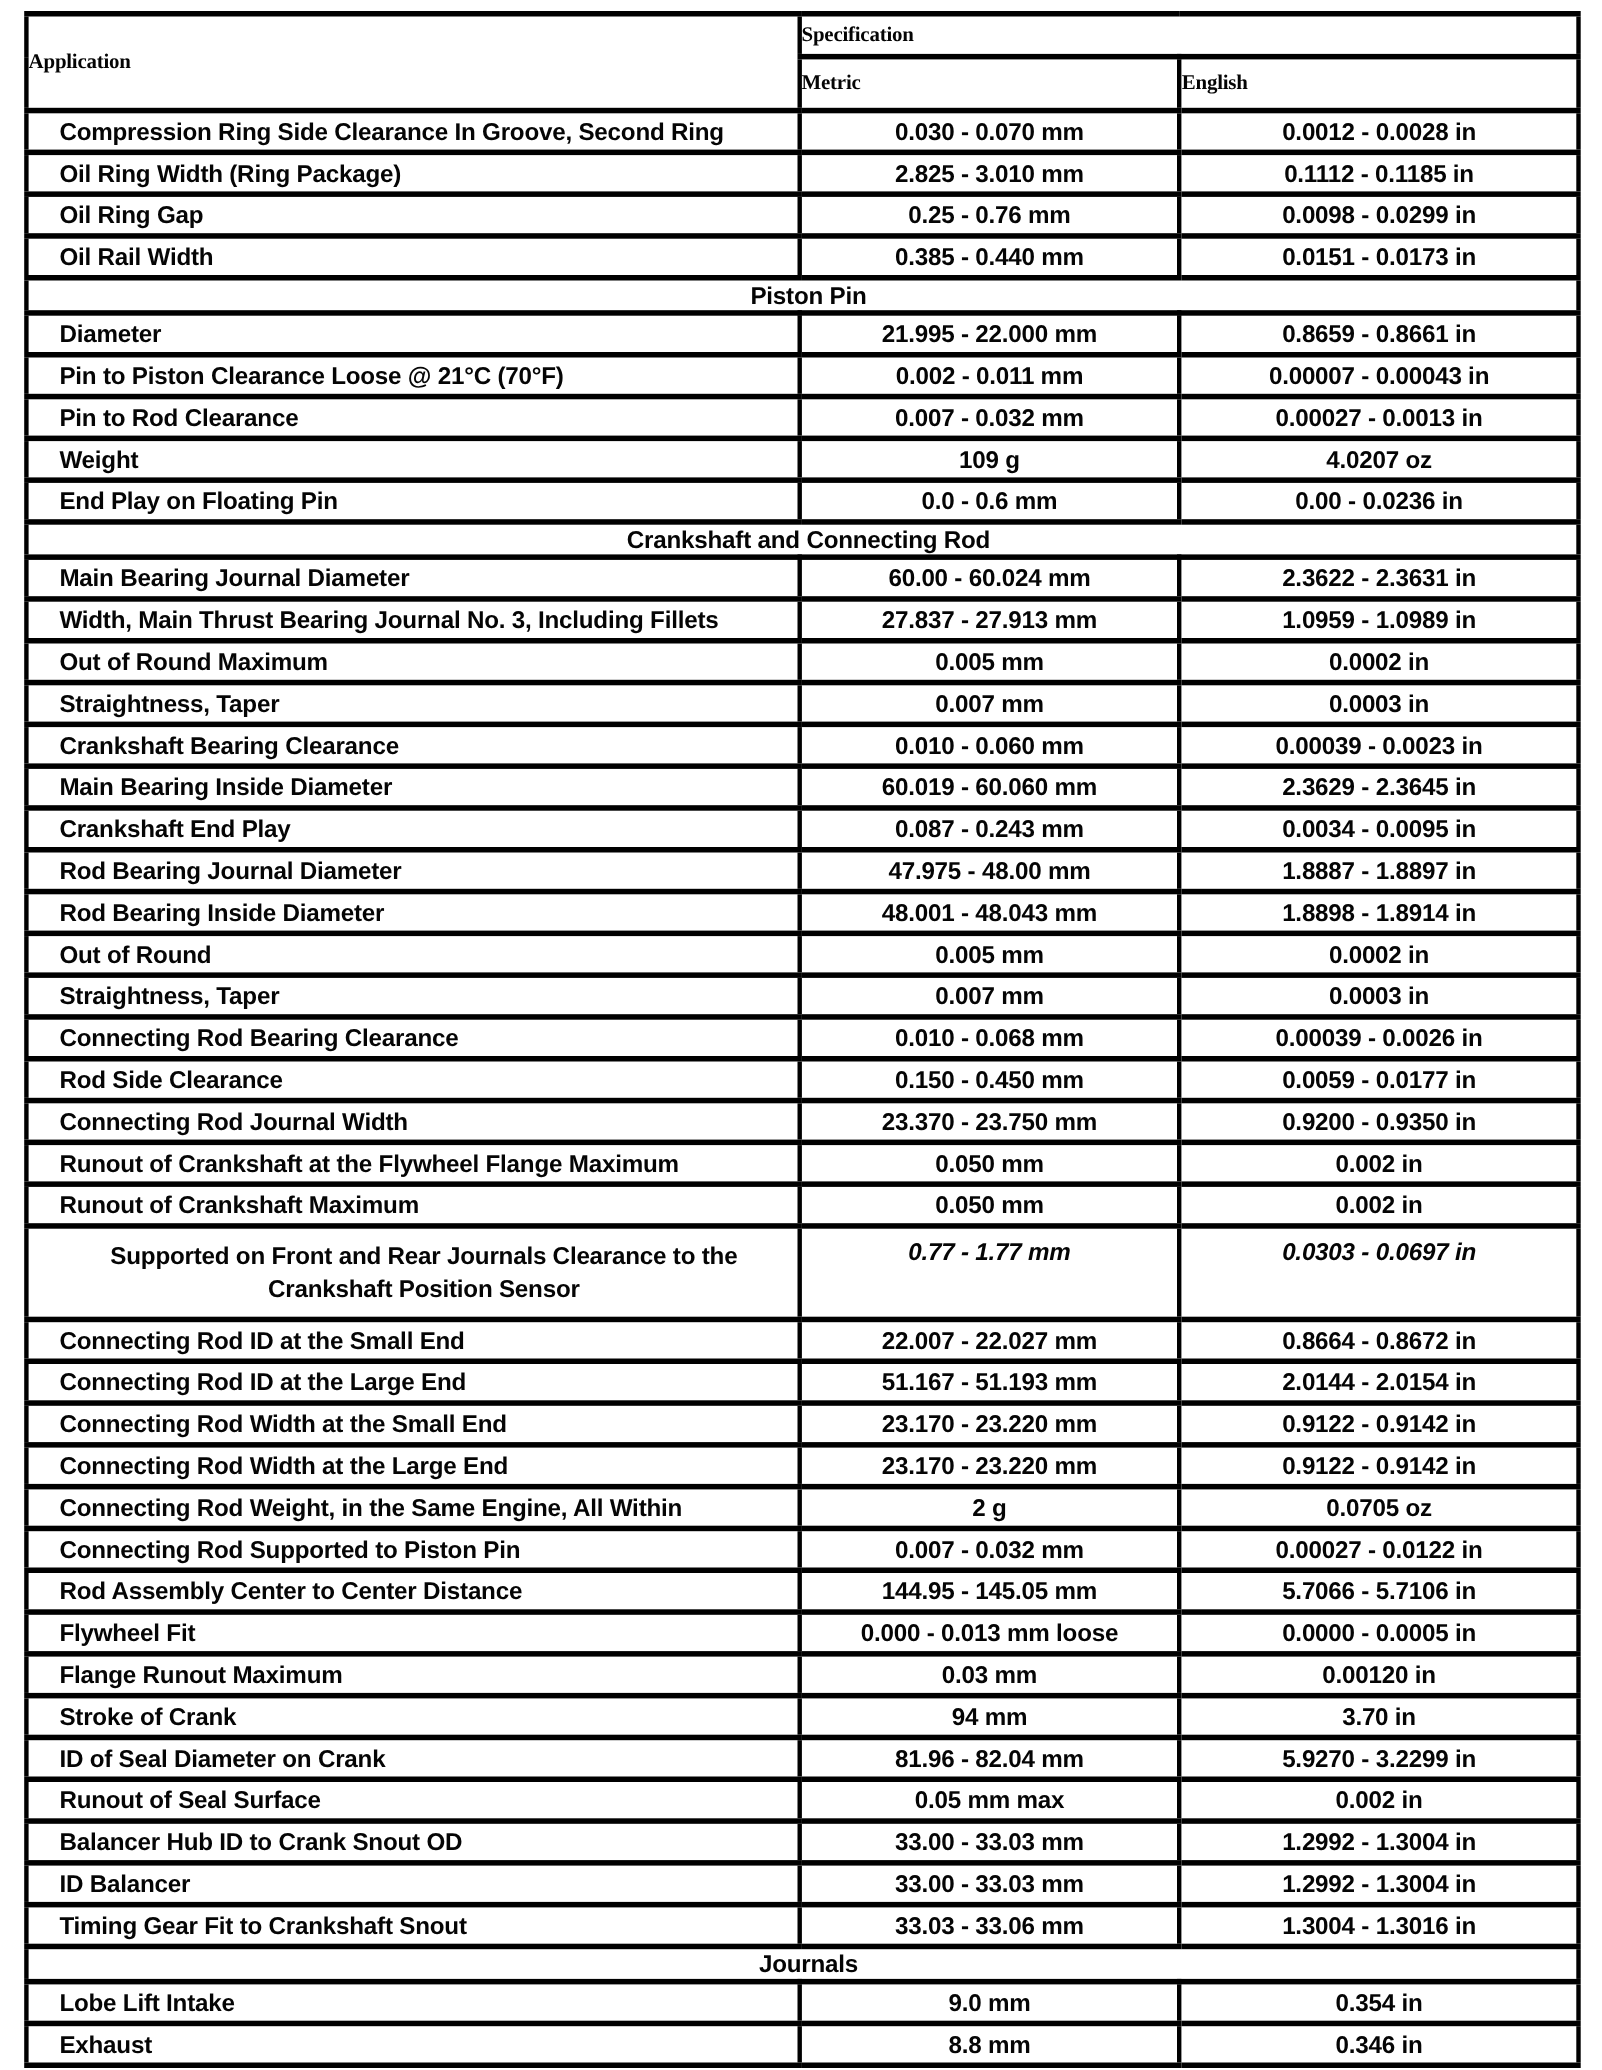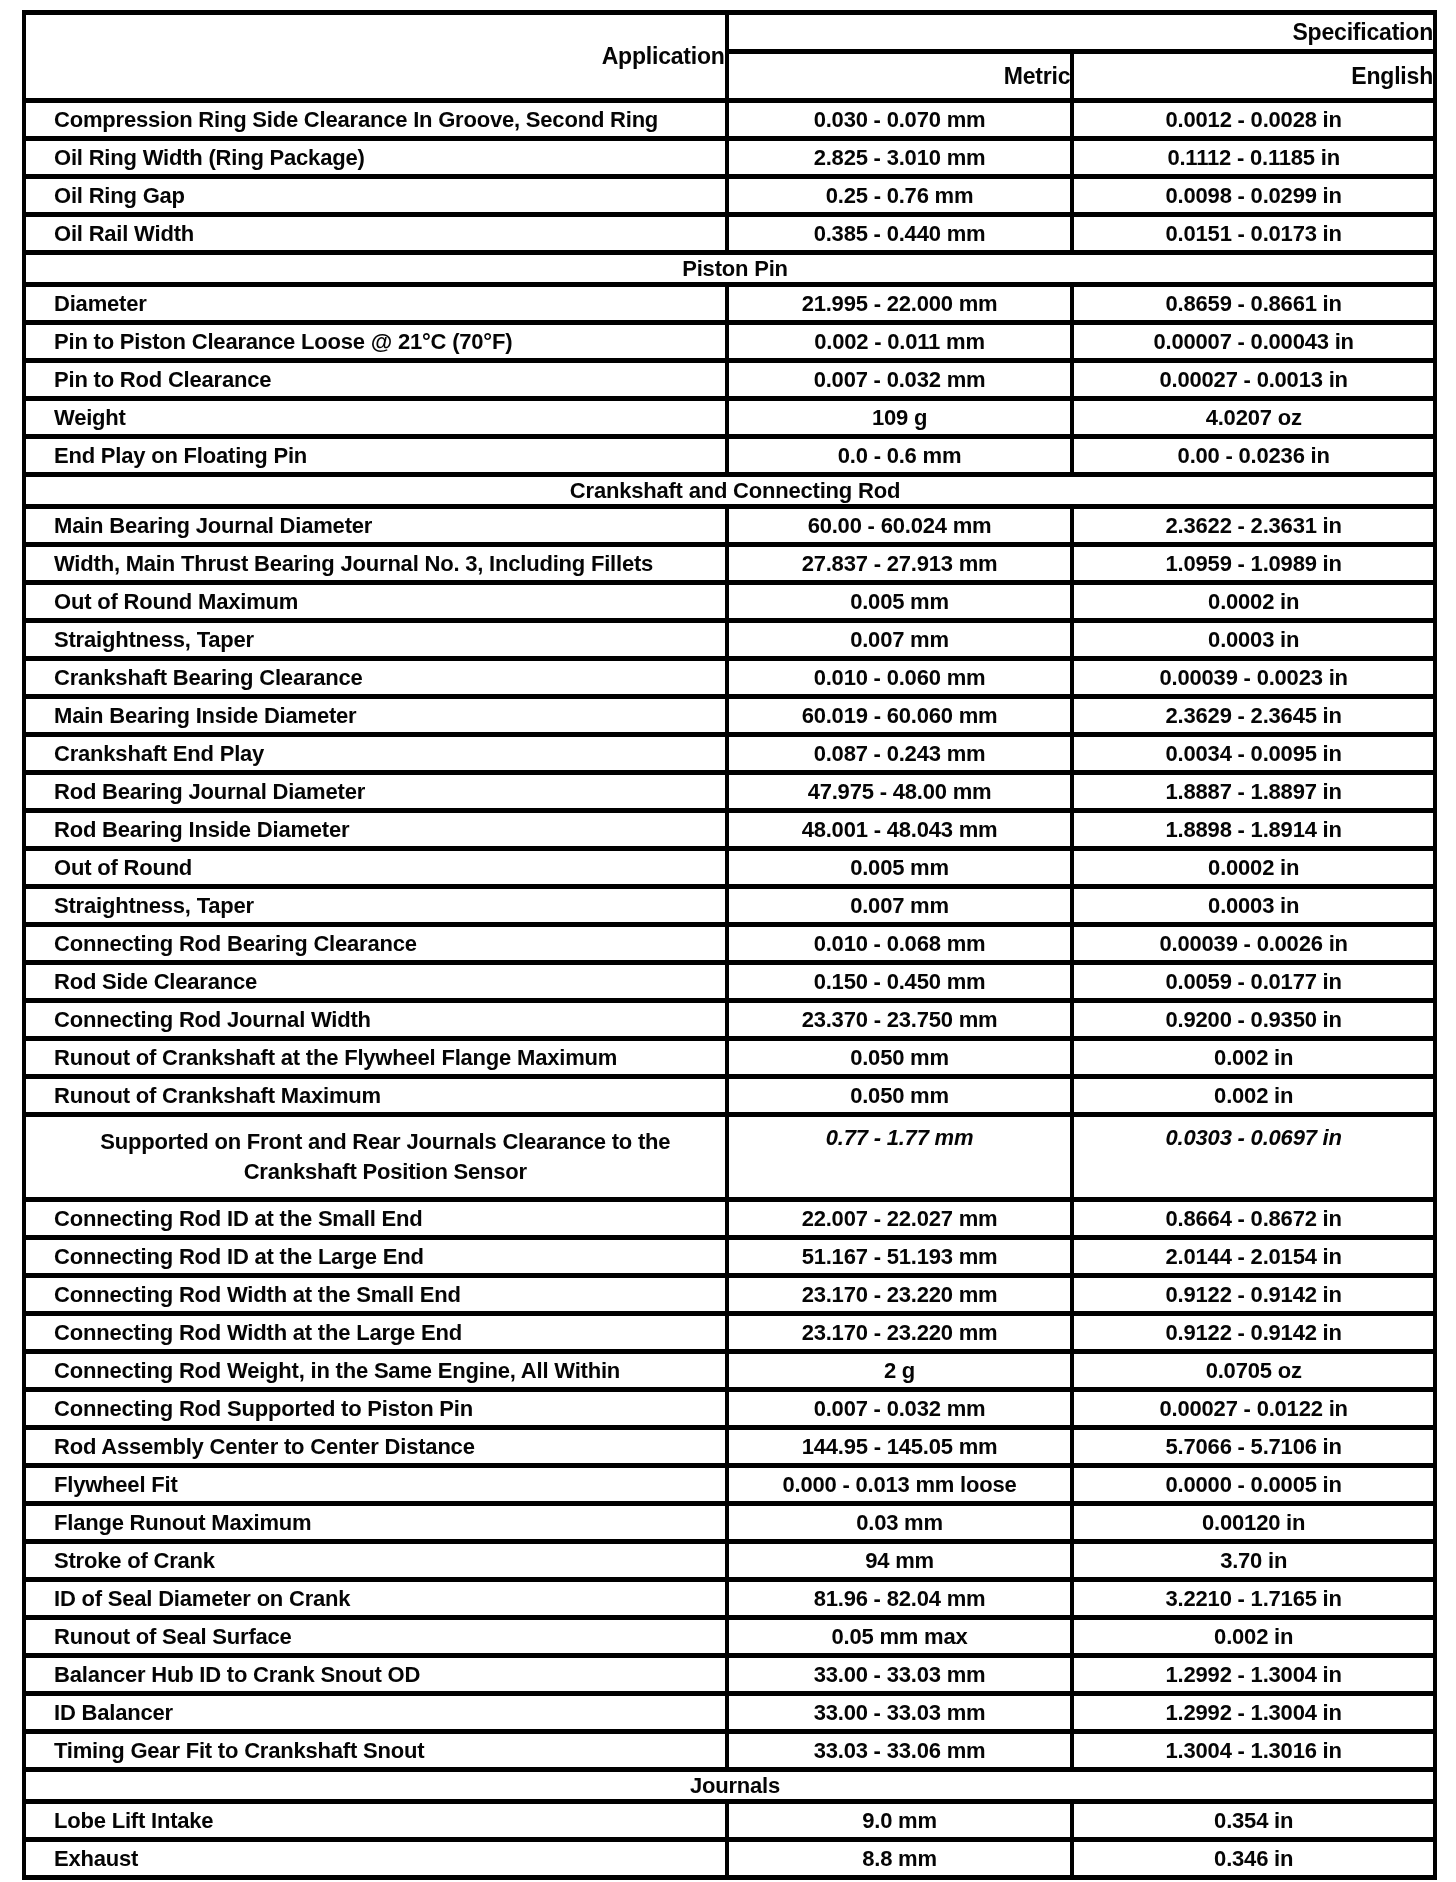--- a/index.html
+++ b/index.html
@@ -31,23 +31,24 @@
 
   .spec-table th, .spec-table td {
     border-left: 4px solid #000;
     border-right: 4px solid #000;
     border-top: 5px solid #000;
     border-bottom: 5px solid #000;
     padding: 0;
     overflow: hidden;
   }
   .spec-table thead th {
-    text-align: right;
+    text-align: left;
     vertical-align: middle;
-    font-size: 23px;
+    font-size: 19px;
+    font-family: Liberation Serif, serif;
   }
   th.hd-spec { height: 34px; }
   th.hd-sub { height: 44px; }
 
   .spec-table td { height: 33px; vertical-align: middle; }
 
   td.app-cell {
     text-align: left;
     padding-left: 28px;
     padding-right: 8px;
@@ -277,21 +278,21 @@
           <td class="value-cell">0.00120 in</td>
         </tr>
         <tr>
           <td class="app-cell">Stroke of Crank</td>
           <td class="value-cell">94 mm</td>
           <td class="value-cell">3.70 in</td>
         </tr>
         <tr>
           <td class="app-cell">ID of Seal Diameter on Crank</td>
           <td class="value-cell">81.96 - 82.04 mm</td>
-          <td class="value-cell">3.2210 - 1.7165 in</td>
+          <td class="value-cell">5.9270 - 3.2299 in</td>
         </tr>
         <tr>
           <td class="app-cell">Runout of Seal Surface</td>
           <td class="value-cell">0.05 mm max</td>
           <td class="value-cell">0.002 in</td>
         </tr>
         <tr>
           <td class="app-cell">Balancer Hub ID to Crank Snout OD</td>
           <td class="value-cell">33.00 - 33.03 mm</td>
           <td class="value-cell">1.2992 - 1.3004 in</td>

